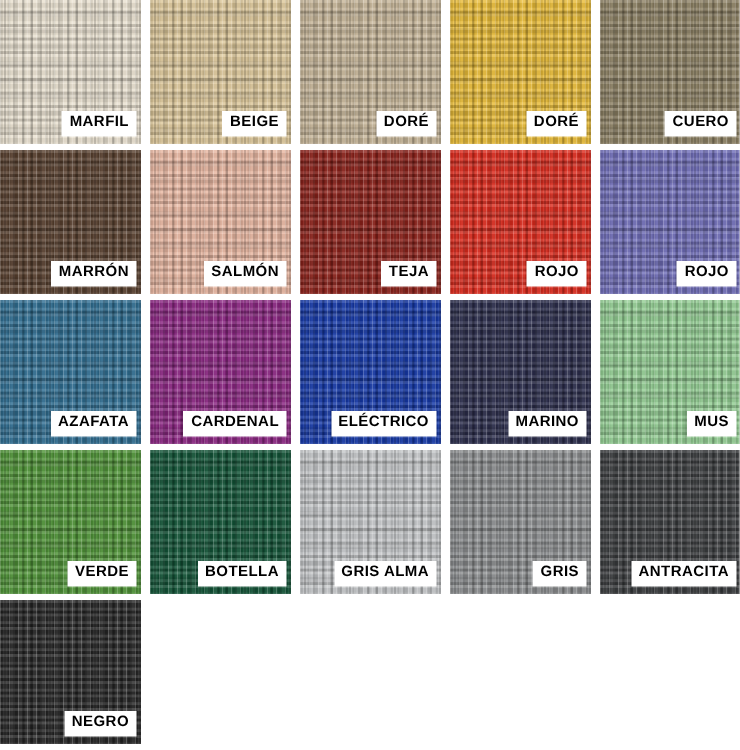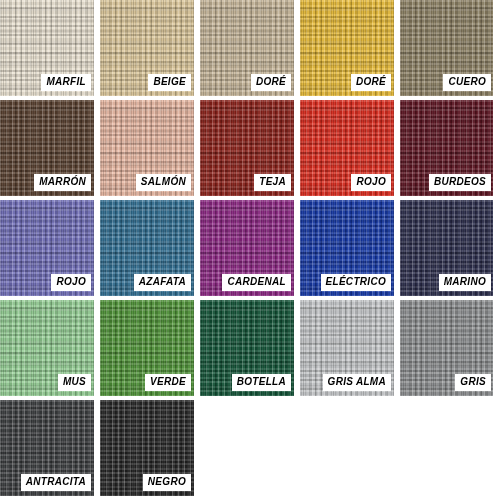--- a/index.html
+++ b/index.html
@@ -79,21 +79,20 @@
     background-size: 3px 11px;
     mix-blend-mode: multiply;
     opacity: .55;
   }
   .swatch-label {
     position: absolute;
     right: 3px;
     bottom: 5px;
     background: #ffffff;
     color: #000000;
-    font-style: italic;
     font-weight: bold;
     font-size: 10px;
     letter-spacing: .3px;
     line-height: 1;
     padding: 3px 5px 4px 5px;
     white-space: nowrap;
     font-family: "Liberation Sans", sans-serif;
   }
 </style>
 </head>
@@ -128,24 +127,20 @@
       <div class="weave" style="--base: #e7b6a0;"></div>
       <div class="swatch-label">SALMÓN</div>
     </div>
     <div class="swatch">
       <div class="weave" style="--base: #8c2019;"></div>
       <div class="swatch-label">TEJA</div>
     </div>
     <div class="swatch">
       <div class="weave" style="--base: #dd2a1c;"></div>
       <div class="swatch-label">ROJO</div>
-    </div>
-    <div class="swatch">
-      <div class="weave" style="--base: #5e1421;"></div>
-      <div class="swatch-label">BURDEOS</div>
     </div>
     <div class="swatch">
       <div class="weave" style="--base: #6f6db8;"></div>
       <div class="swatch-label">ROJO</div>
     </div>
     <div class="swatch">
       <div class="weave" style="--base: #2f6e92;"></div>
       <div class="swatch-label">AZAFATA</div>
     </div>
     <div class="swatch">

